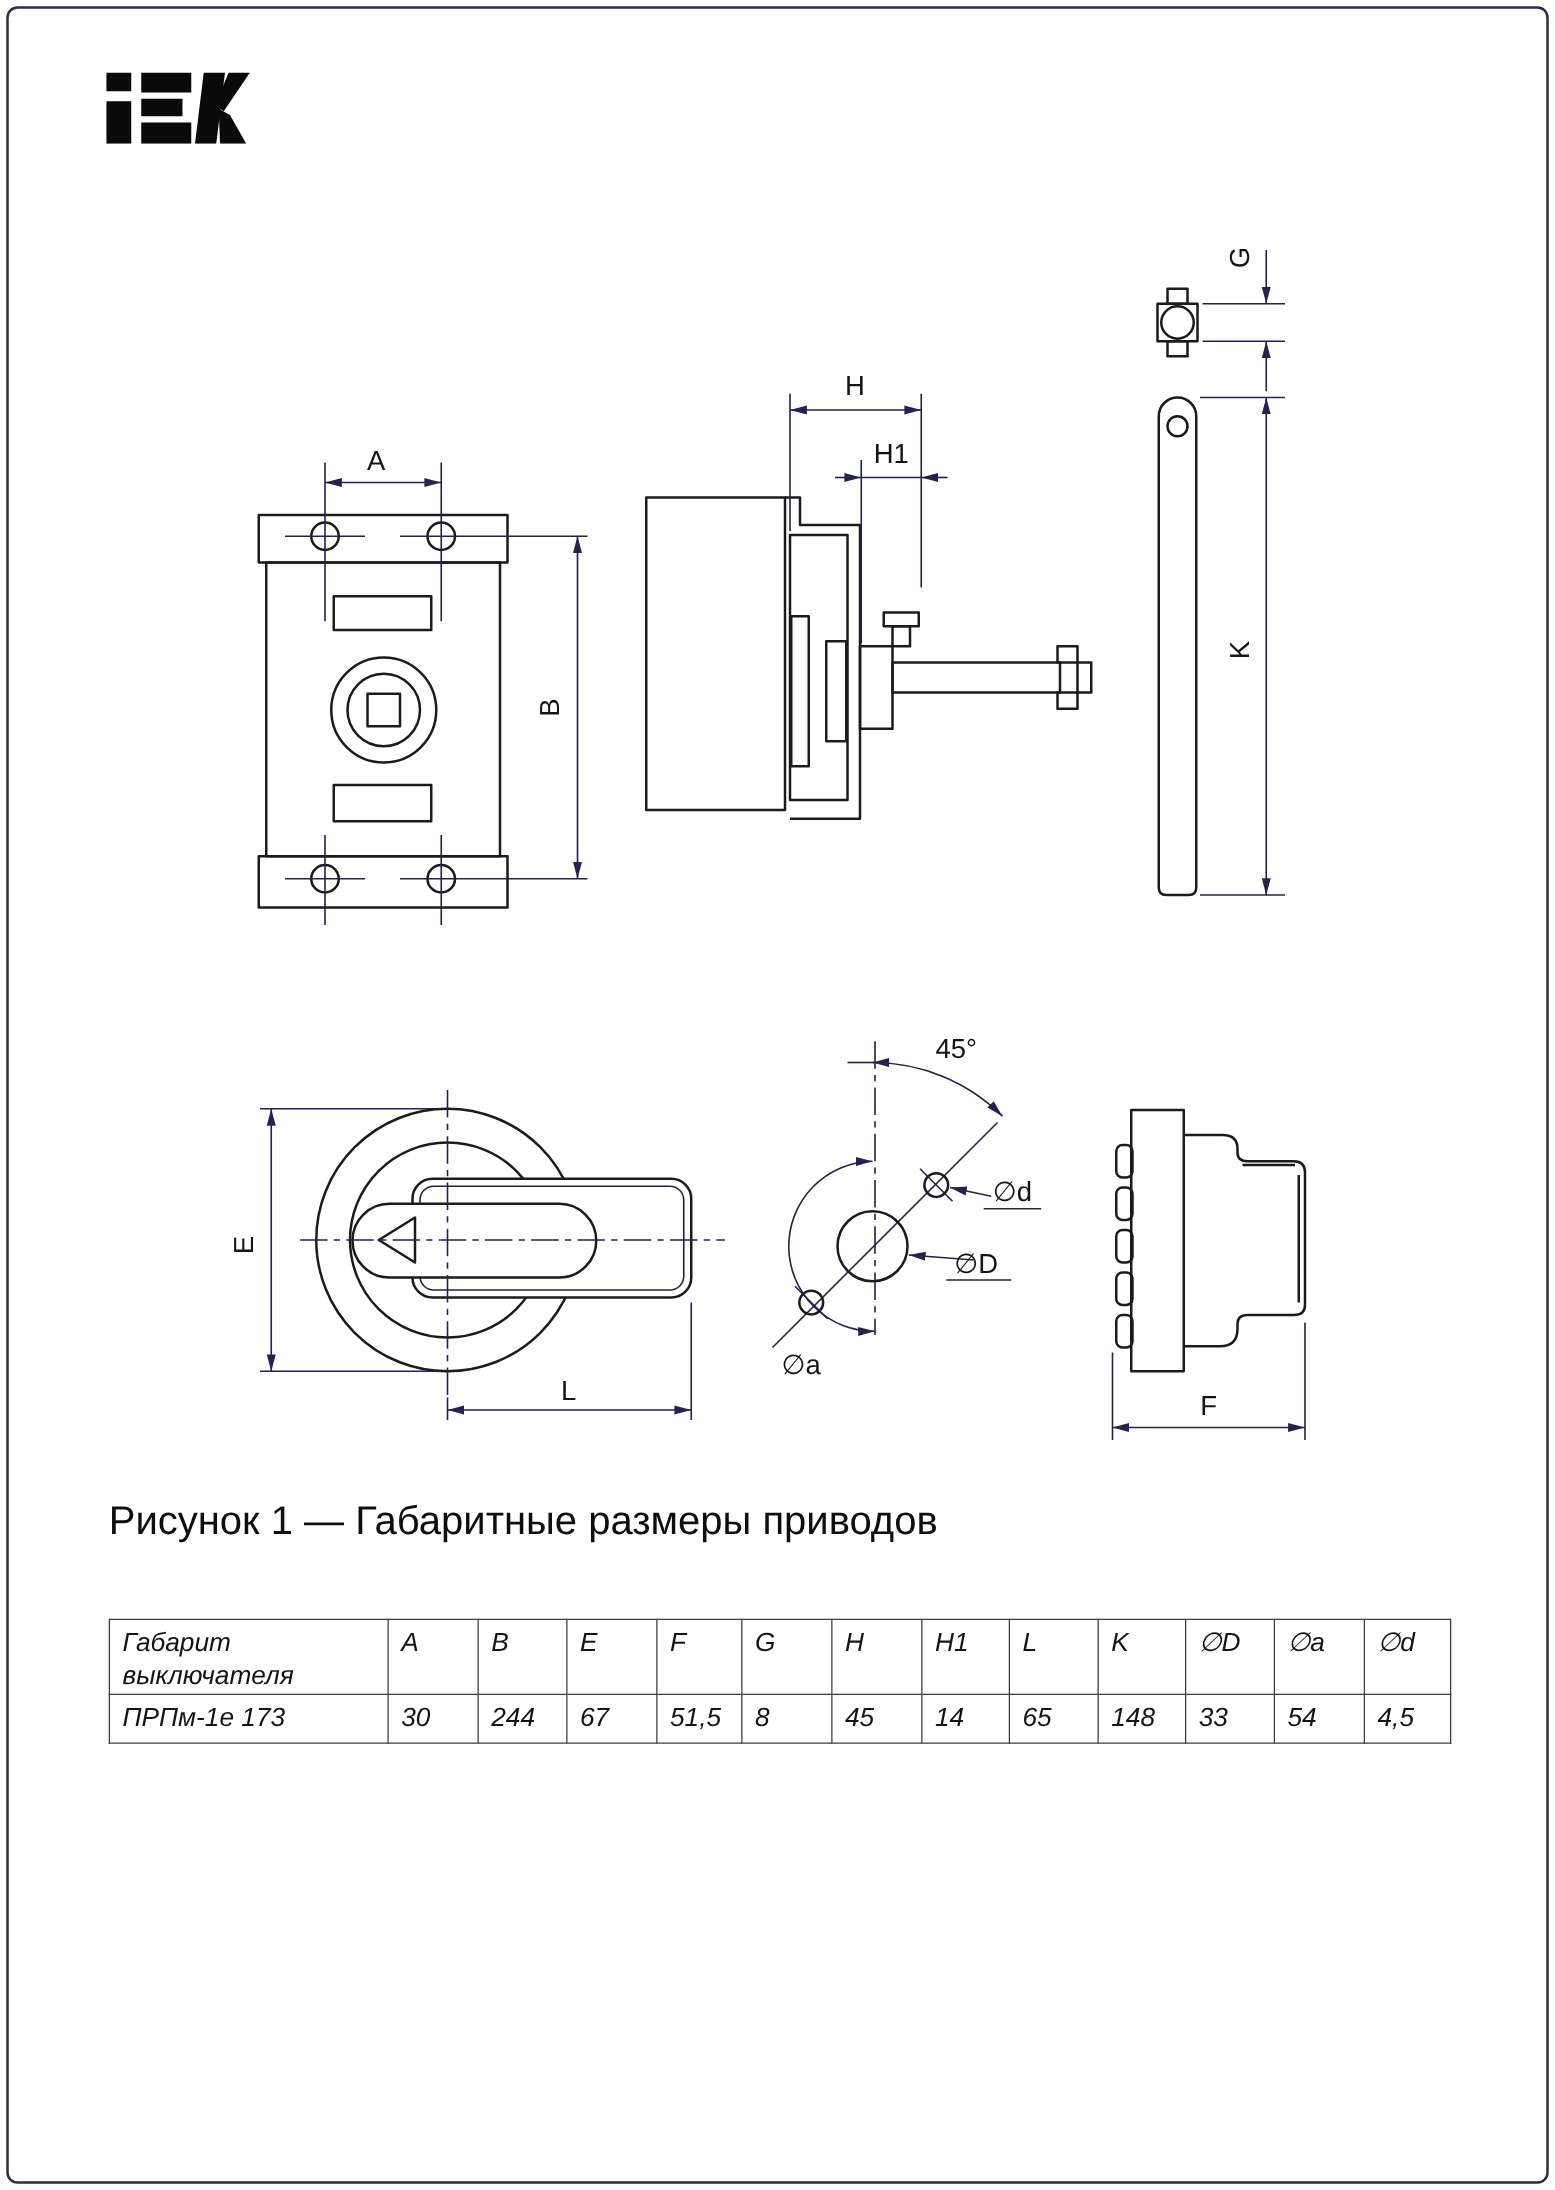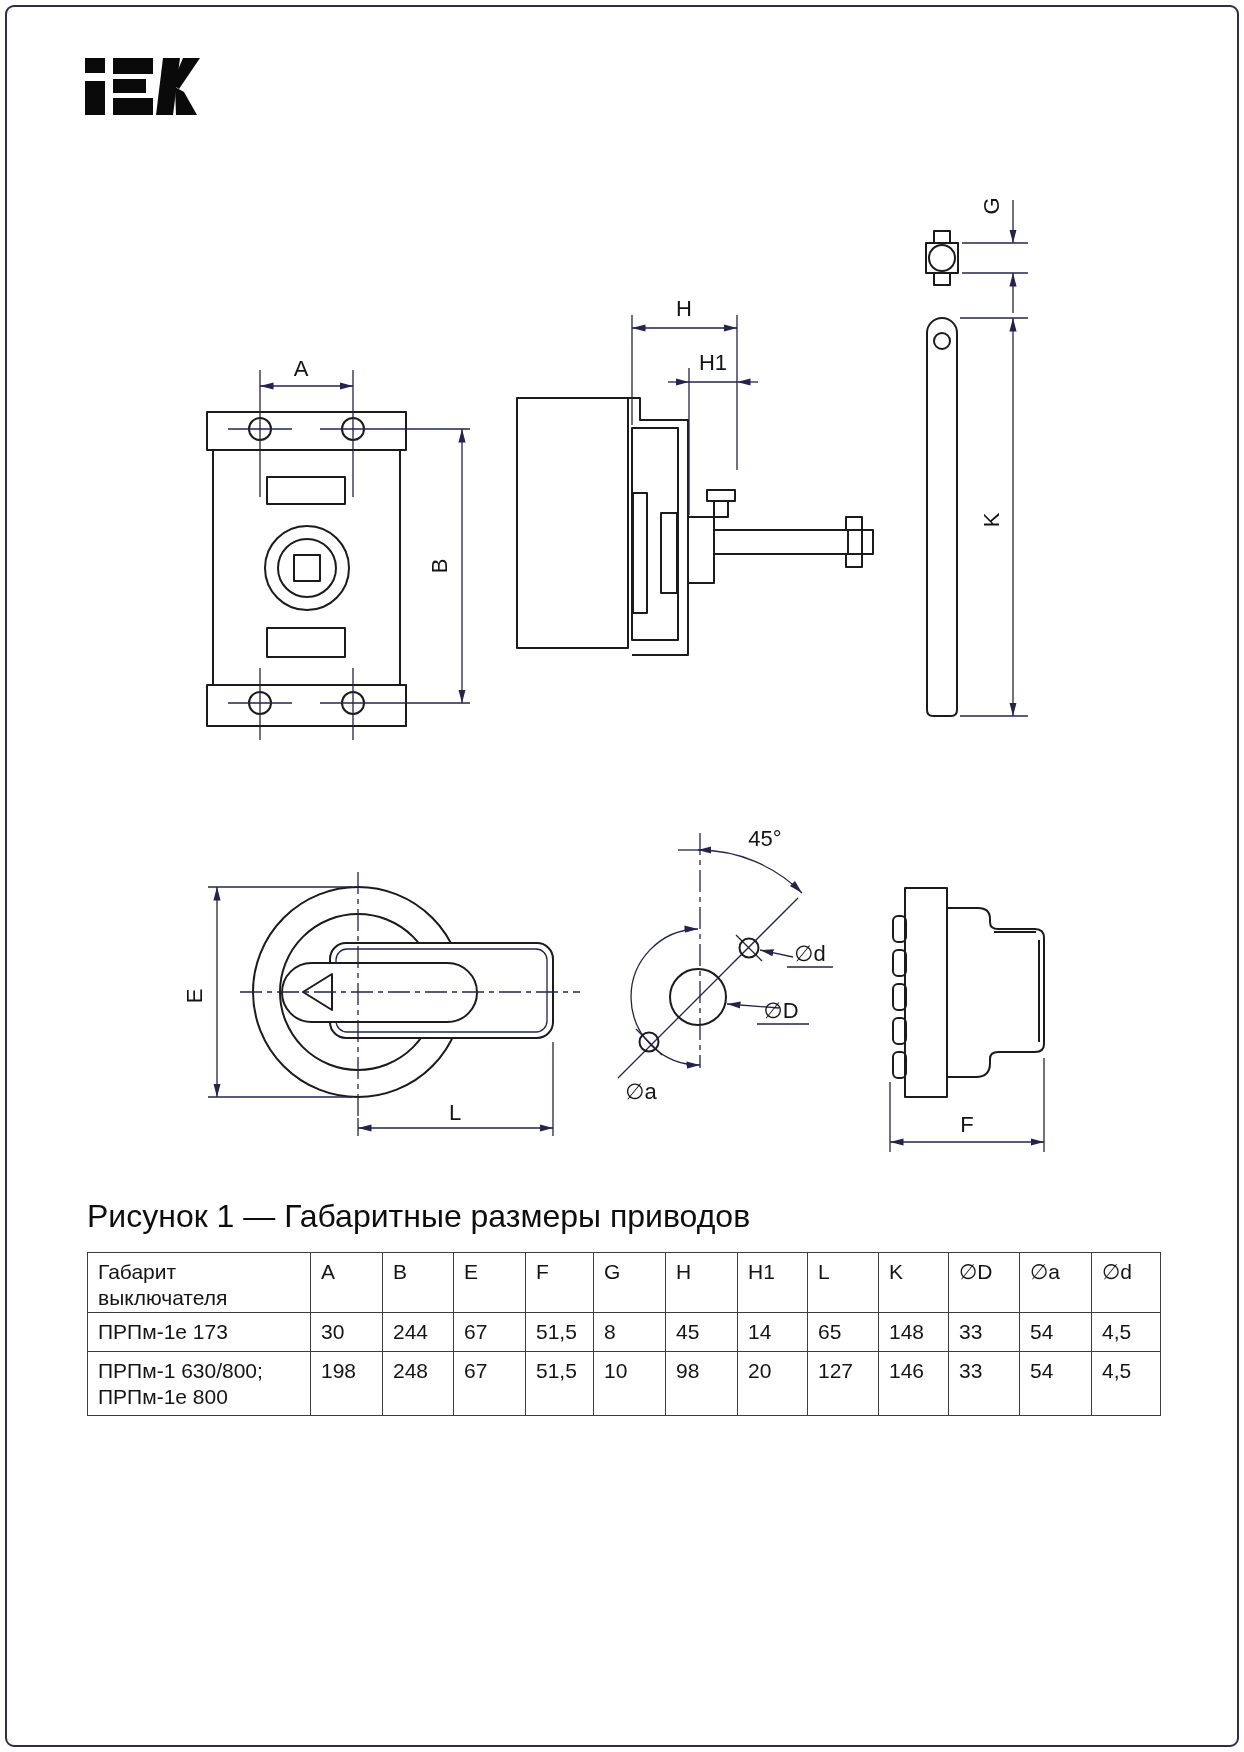--- a/index.html
+++ b/index.html
@@ -9,21 +9,21 @@
   .logo{position:absolute;left:85px;top:58px;width:115px;height:57px;}
   .logo *{fill:#0a0a0a;}
   .drawing{position:absolute;left:0;top:0;}
   .out{stroke:#1b1b1b;stroke-width:2;fill:none;stroke-linejoin:round;}
   .outw{stroke:#1b1b1b;stroke-width:2;fill:#ffffff;stroke-linejoin:round;}
   .thin{stroke:#23234d;stroke-width:1.3;fill:none;}
   .cl{stroke-dasharray:22 5 5 5;}
   text.dim{font-family:"Liberation Sans",sans-serif;font-size:22px;fill:#141414;stroke:none;}
   marker path{fill:#23234d;stroke:none;}
   .caption{position:absolute;left:87px;top:1198px;font-size:32px;color:#0e0e0e;}
-  table.spec{position:absolute;left:87px;top:1252px;width:1073px;border-collapse:collapse;table-layout:fixed;}
+  table.spec{position:absolute;left:87px;top:1295px;width:1073px;border-collapse:collapse;table-layout:fixed;font-style:italic;}
   table.spec th,table.spec td{border:1.5px solid #3d3d3d;font-size:21px;font-weight:normal;
         text-align:left;vertical-align:top;padding:6px 4px 2px 10px;line-height:1.22;color:#141414;}
   td.namecell,th.namecell{white-space:pre-line;}
 </style>
 </head>
 <body>
 
 <div class="page">
   <div class="frame"></div>
 
@@ -225,31 +225,15 @@
       <td>51,5</td>
       <td>8</td>
       <td>45</td>
       <td>14</td>
       <td>65</td>
       <td>148</td>
       <td>33</td>
       <td>54</td>
       <td>4,5</td>
     </tr>
-    <tr style="height:64px">
-      <td class="namecell">ПРПм-1 630/800;
-ПРПм-1е 800</td>
-      <td>198</td>
-      <td>248</td>
-      <td>67</td>
-      <td>51,5</td>
-      <td>10</td>
-      <td>98</td>
-      <td>20</td>
-      <td>127</td>
-      <td>146</td>
-      <td>33</td>
-      <td>54</td>
-      <td>4,5</td>
-    </tr>
   </tbody>
     </table>
 </div>
 
 </body></html>

